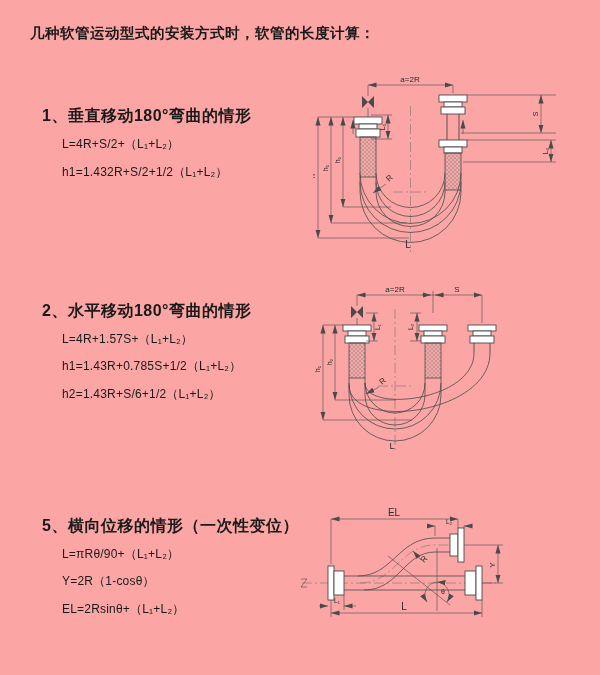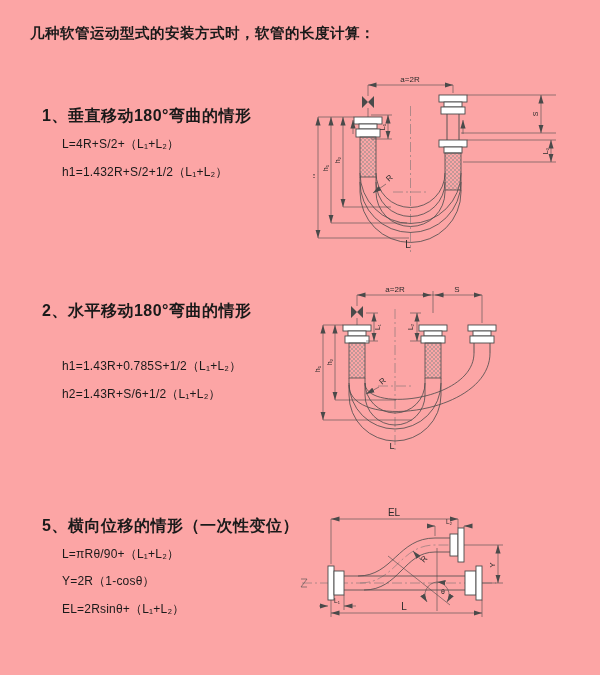--- a/index.html
+++ b/index.html
@@ -25,20 +25,21 @@
 
 <div class="page">
 
   <div class="title">几种软管运动型式的安装方式时，软管的长度计算：</div>
 
   <div class="sec-heading" style="top:106px">1、垂直移动180°弯曲的情形</div>
   <div class="formula" style="top:136px">L=4R+S/2+（L₁+L₂）</div>
   <div class="formula" style="top:164px">h1=1.432R+S/2+1/2（L₁+L₂）</div>
 
   <div class="sec-heading" style="top:301px">2、水平移动180°弯曲的情形</div>
+  <div class="formula" style="top:331px">L=4R+1.57S+（L₁+L₂）</div>
   <div class="formula" style="top:358px">h1=1.43R+0.785S+1/2（L₁+L₂）</div>
   <div class="formula" style="top:386px">h2=1.43R+S/6+1/2（L₁+L₂）</div>
 
   <div class="sec-heading" style="top:516px">5、横向位移的情形（一次性变位）</div>
   <div class="formula" style="top:546px">L=πRθ/90+（L₁+L₂）</div>
   <div class="formula" style="top:573px">Y=2R（1-cosθ）</div>
   <div class="formula" style="top:601px">EL=2Rsinθ+（L₁+L₂）</div>
 
   <svg style="left:313px;top:72px" width="277" height="185" viewBox="0 0 277 185">
     <defs>

